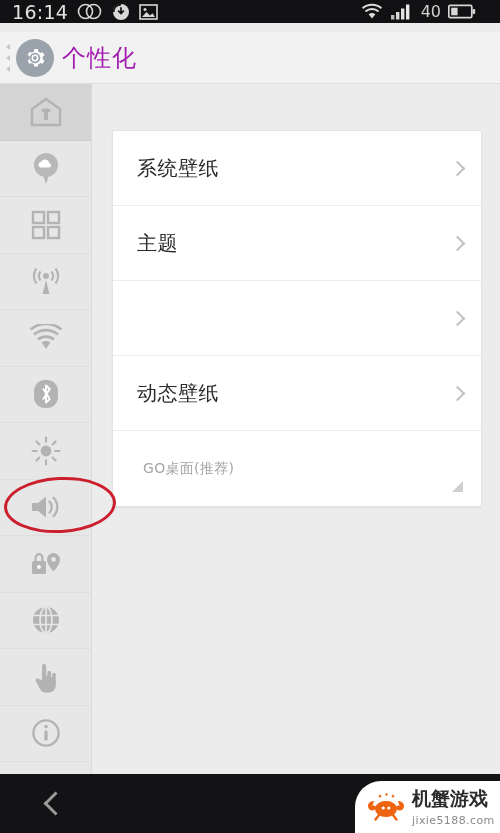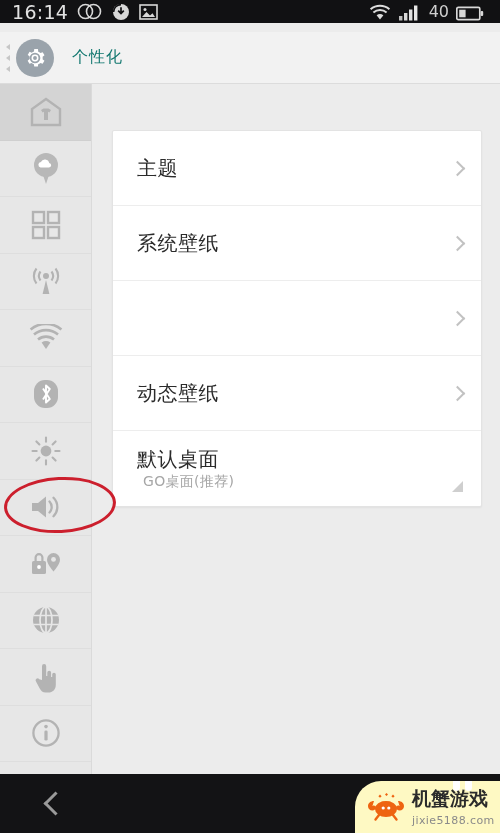--- a/index.html
+++ b/index.html
@@ -8,24 +8,24 @@
     font-family:"DejaVu Sans","Liberation Sans",sans-serif;
     background:#ececec;
     position:relative;
     overflow:hidden;
   }
 
   
   #status-bar{
     position:absolute; left:0; top:0; width:500px; height:23px;
     background:#111113; display:flex; align-items:center;
-    padding:0 16px 0 12px; color:#d8d8d8;
+    padding:0 24px 0 12px; color:#d8d8d8;
   }
   #status-bar .left{display:flex;align-items:center;gap:9px;}
-  #status-bar .right{margin-left:auto;display:flex;align-items:flex-end;gap:7px;}
+  #status-bar .right{margin-left:auto;display:flex;align-items:center;gap:7px;}
   .clock{font-size:19px;letter-spacing:.3px;color:#e2e2e2;}
   .sb-icon{display:inline-flex;align-items:center;justify-content:center;}
   .batt-num{font-size:16px;color:#cfcfcf;}
 
   
   #app-header{
     position:absolute; left:0; top:32px; width:500px; height:52px;
     background:#f2f2f2; display:flex; align-items:center;
     border-bottom:1px solid #dcdcdc;
   }
@@ -35,21 +35,21 @@
   }
   #handle-dots i{
     width:0;height:0;border-top:3px solid transparent;border-bottom:3px solid transparent;
     border-right:4px solid #c6c6c6;display:block;
   }
   #gear-badge{
     width:38px;height:38px;border-radius:50%;background:#9aa3ab;
     display:flex;align-items:center;justify-content:center;flex:0 0 auto;
   }
   #header-title{
-    margin-left:18px;font-size:16px;color:#0f766e;letter-spacing:1px;
+    margin-left:8px;font-size:24px;color:#a21caf;letter-spacing:1px;
   }
 
   
   #sidebar{
     position:absolute;left:0;top:84px;width:92px;height:690px;
     background:#e7e7e7;border-right:1px solid #dadada;
   }
   .side-item{
     height:56.5px;display:flex;align-items:center;justify-content:center;
     border-bottom:1px solid #dedede;position:relative;
@@ -101,21 +101,21 @@
     width:110px;height:59px;display:flex;align-items:center;justify-content:center;
   }
   #back-button .g{
     width:17px;height:17px;border-left:3px solid #9a9a9a;border-bottom:3px solid #9a9a9a;
     transform:rotate(45deg);
   }
 
   
   #watermark{
     position:absolute;right:0;bottom:0;width:145px;height:52px;
-    background:#fef9c3;border-top-left-radius:26px;
+    background:#ffffff;border-top-left-radius:26px;
     display:flex;align-items:center;padding-left:8px;overflow:hidden;
   }
   #watermark .crab{flex:0 0 auto;}
   #watermark .wm-text{margin-left:3px;line-height:1;}
   #watermark .wm-name{
     font-size:19px;font-weight:bold;color:#2b2b2b;letter-spacing:0px;
     font-family:"DejaVu Sans","Liberation Sans",sans-serif;
   }
   #watermark .wm-url{font-size:11px;color:#8a8a8a;margin-top:7px;letter-spacing:.4px;}
   #wm-ears{
@@ -320,46 +320,45 @@
     </span>
   </div>
 
 </div>
 
 <div id="content">
   <div id="settings-card">
 
     <div class="row">
       <div class="texts">
-        <span class="title">主题</span>
+        <span class="title">系统壁纸</span>
       </div>
       <span class="chev"></span>
     </div>
 
     <div class="row">
       <div class="texts">
-        <span class="title">系统壁纸</span>
+        <span class="title">主题</span>
       </div>
       <span class="chev"></span>
     </div>
 
     <div class="row">
       <span class="chev"></span>
     </div>
 
     <div class="row">
       <div class="texts">
         <span class="title">动态壁纸</span>
       </div>
       <span class="chev"></span>
     </div>
 
     <div class="row">
       <div class="texts">
-        <span class="title">默认桌面</span>
         <span class="sub">GO桌面(推荐)</span>
       </div>
       <span class="corner-tri"></span>
     </div>
 
   </div>
 </div>
 
 <div id="highlight-ellipse"></div>
 

